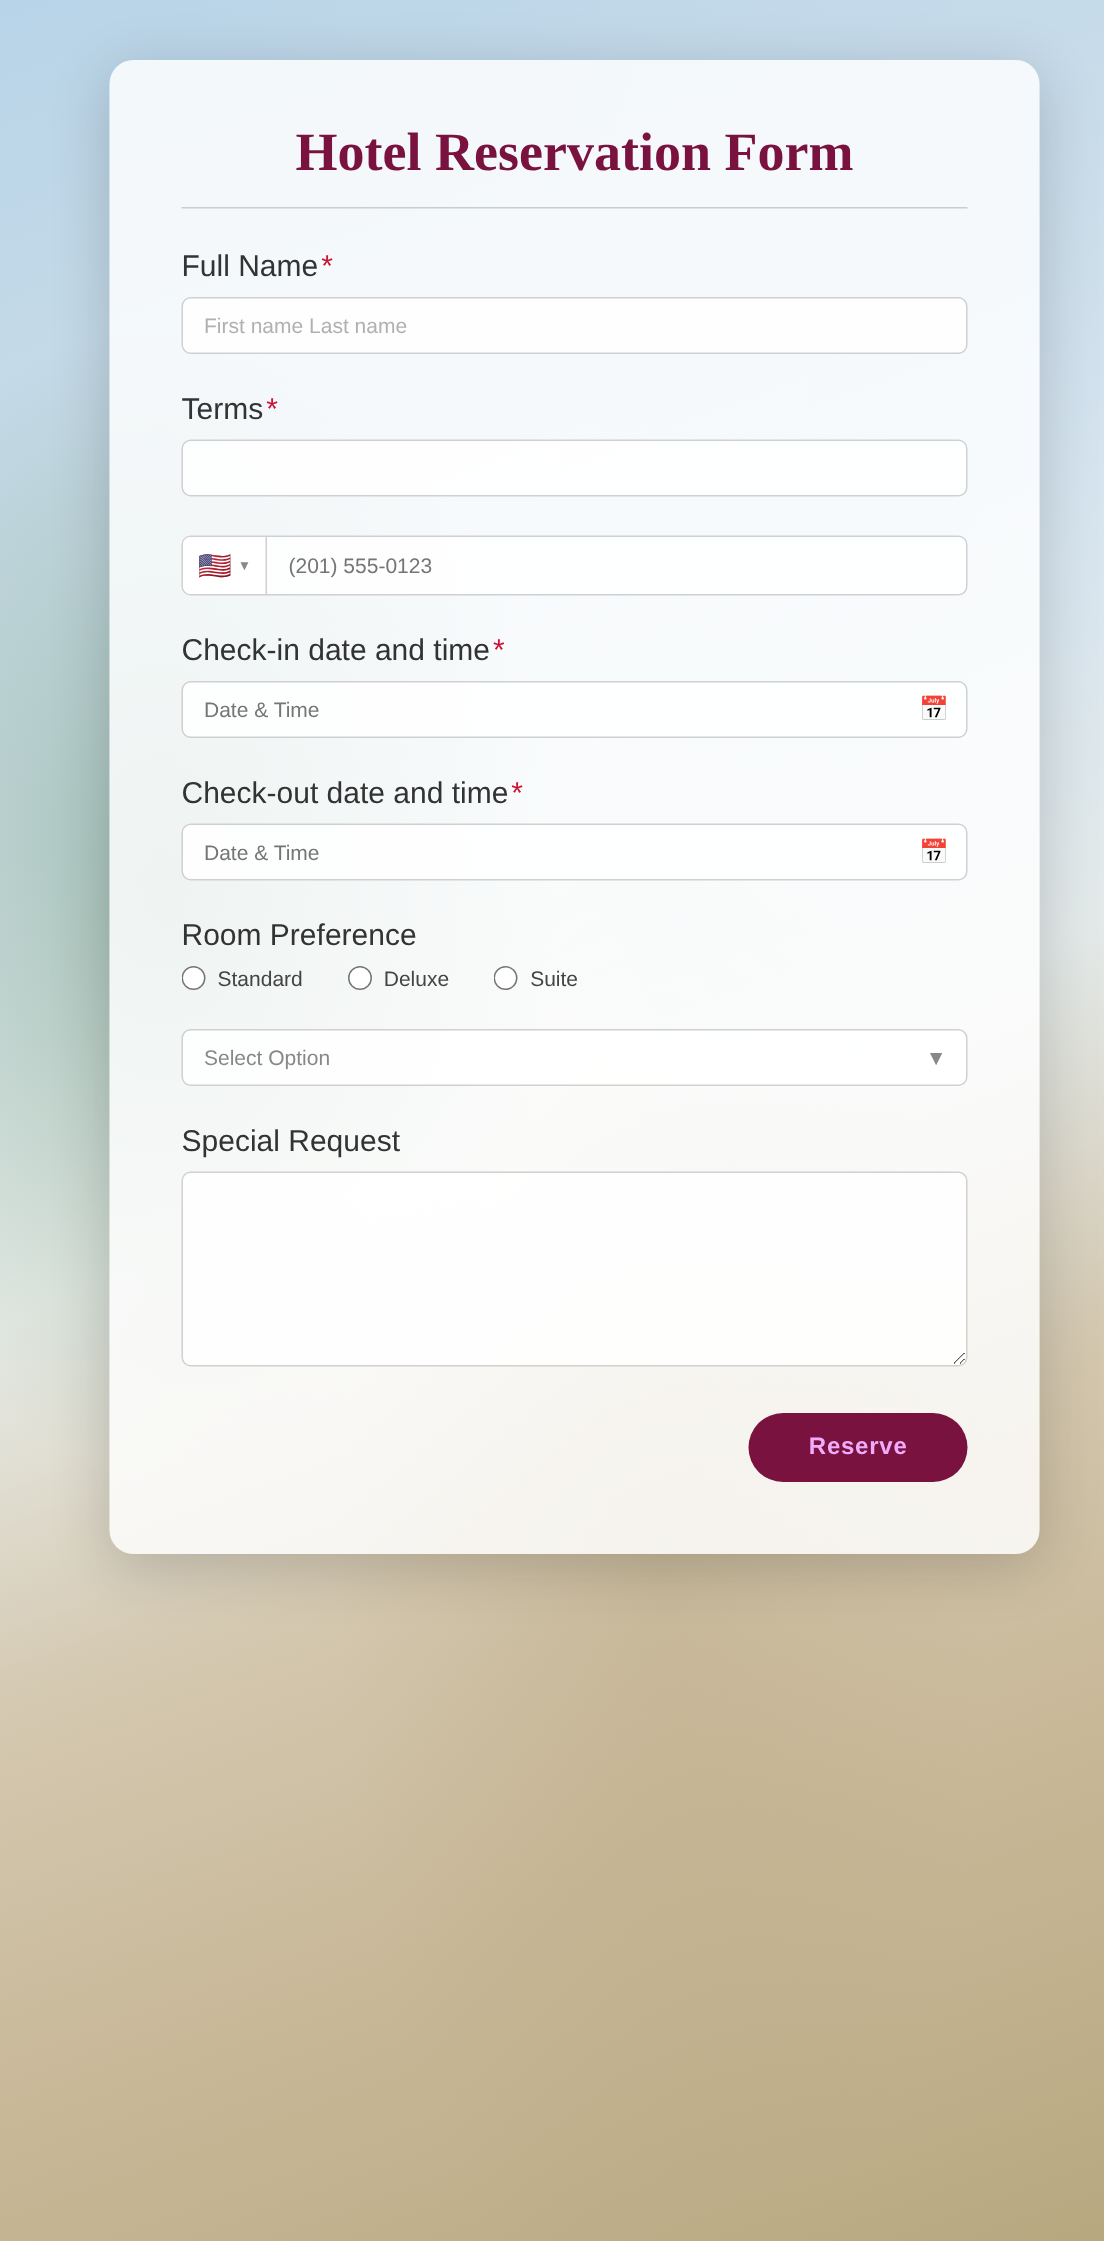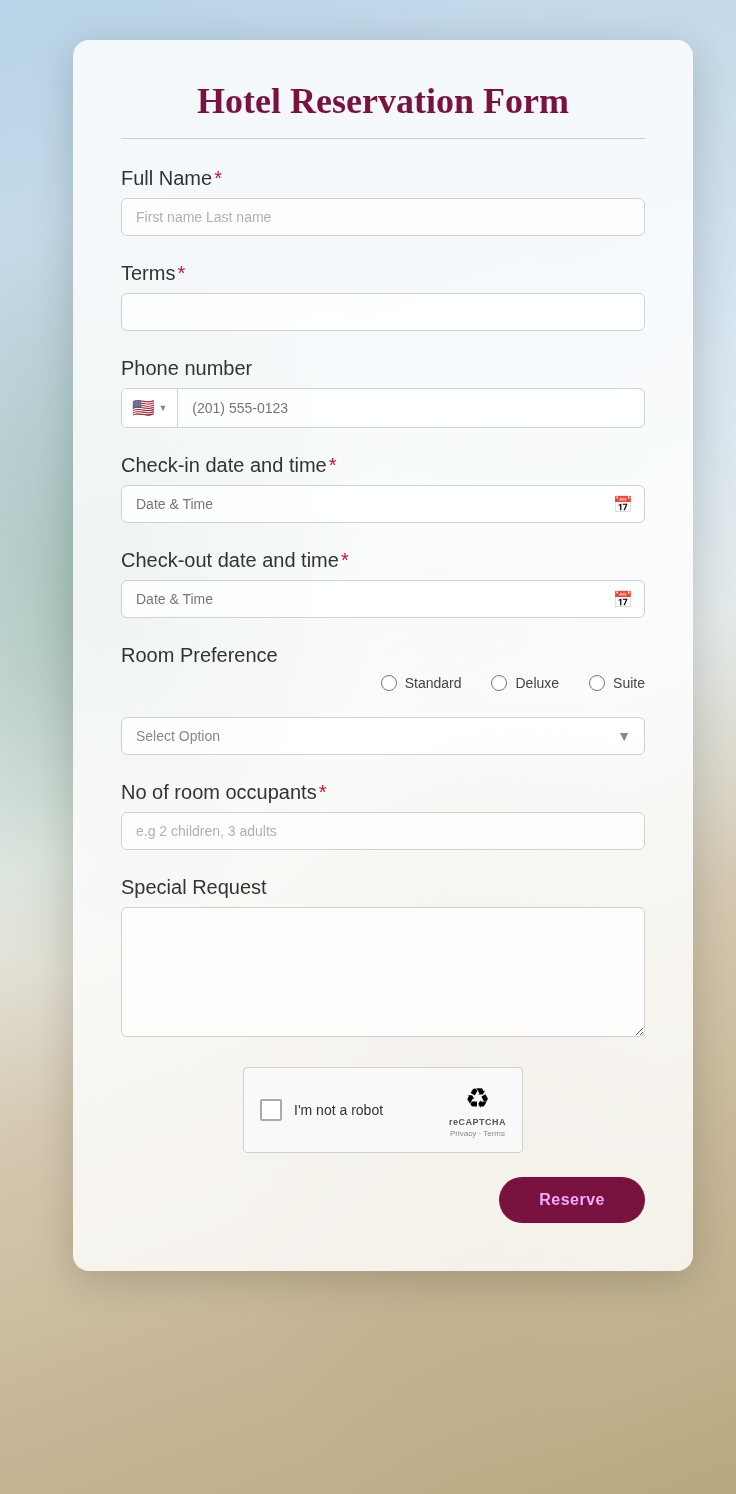--- a/index.html
+++ b/index.html
@@ -167,21 +167,20 @@
       color: #999;
       font-size: 16px;
       pointer-events: none;
     }
 
     .radio-group {
       display: flex;
       flex-wrap: wrap;
       gap: 24px 30px;
       margin-top: 4px;
-      justify-content: flex-end;
     }
 
     .radio-item {
       display: flex;
       align-items: center;
       gap: 8px;
       cursor: pointer;
     }
 
     .radio-item input[type="radio"] {
@@ -340,23 +339,20 @@
     </div>
 
     <div class="form-group">
       <label class="form-label">
         <span>Terms</span><span class="required">*</span>
       </label>
       <input class="form-input" type="email" style="">
     </div>
 
     <div class="form-group">
-      <label class="form-label">
-        <span>Phone number</span>
-      </label>
       <div class="phone-wrapper">
         <div class="phone-flag">
           <span class="flag-emoji">🇺🇸</span>
           <span class="flag-arrow">▼</span>
         </div>
         <input class="phone-input" type="tel" placeholder="(201) 555-0123" style="">
       </div>
     </div>
 
     <div class="form-group">
@@ -406,46 +402,27 @@
           <option value="1">1</option>
           <option value="2">2</option>
           <option value="3">3</option>
           <option value="4">4</option>
           <option value="5">5</option>
         </select>
         <span class="select-arrow">▼</span>
       </div>
     </div>
 
-    <div class="form-group">
-      <label class="form-label">
-        <span>No of room occupants</span><span class="required">*</span>
-      </label>
-      <input class="form-input" type="text" placeholder="e.g 2 children, 3 adults" style="">
-    </div>
 
     <div class="form-group">
       <label class="form-label">
         <span>Special Request</span>
       </label>
       <textarea class="textarea-input" style=""></textarea>
     </div>
 
-    <div class="recaptcha-wrapper">
-      <div class="recaptcha-box">
-        <div class="recaptcha-left">
-          <div class="recaptcha-checkbox"></div>
-          <span class="recaptcha-text">I'm not a robot</span>
-        </div>
-        <div class="recaptcha-right">
-          <span class="recaptcha-logo">♻</span>
-          <span class="recaptcha-brand">reCAPTCHA</span>
-          <span class="recaptcha-links">Privacy · Terms</span>
-        </div>
-      </div>
-    </div>
 
     <div class="form-footer">
       <button class="reserve-btn">Reserve</button>
     </div>
 
   </div>
 </div>
 
 </body></html>

